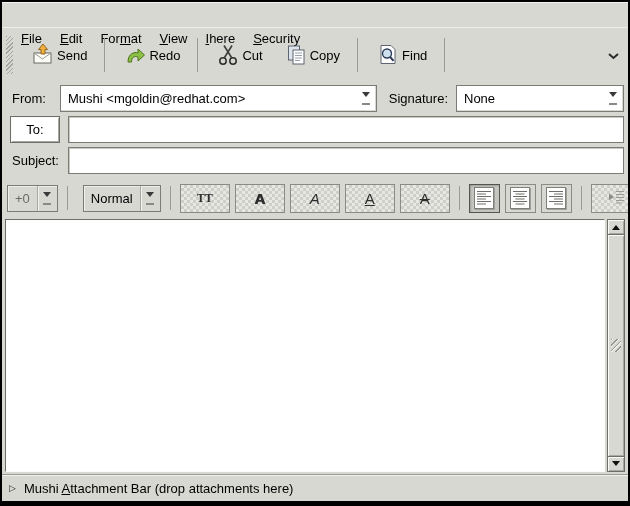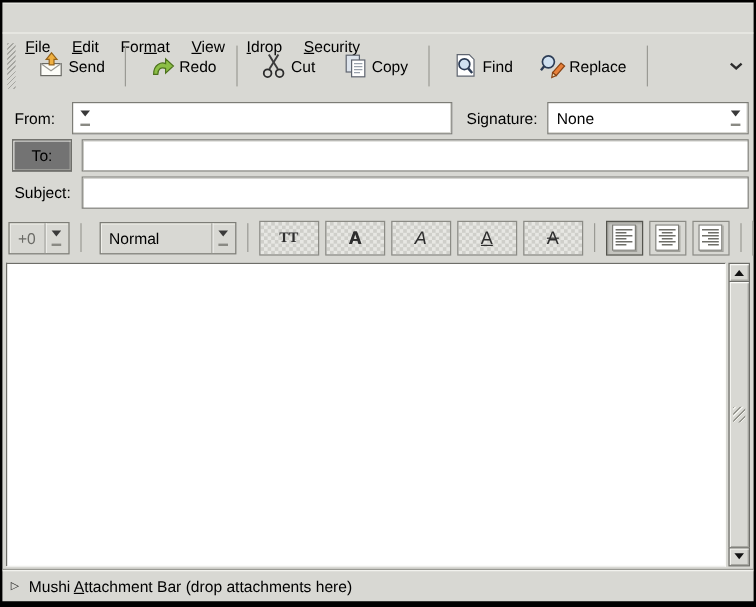--- a/index.html
+++ b/index.html
@@ -61,21 +61,21 @@
   }
   .combo-text{ flex:1; padding-left:7px; white-space:nowrap; overflow:hidden; }
   .combo-arrow{ width:20px; flex:none; display:flex; flex-direction:column; align-items:center; justify-content:center; gap:2px; }
   .tri{ width:0; height:0; border:4px solid transparent; border-top:5px solid #3a3a3a; display:block; }
   .dash{ width:8px; height:2px; background:#8a8a84; display:block; }
   .from-combo{ flex:1; }
   .sig-label{ padding:0 8px 0 12px; font-size:13px; flex:none; }
   .sig-combo{ width:168px; flex:none; }
   .to-btn{
     width:50px; height:27px; flex:none; margin-left:4px;
-    background:#737373; border:1px solid #6e6e69;
+    background:#ffffff; border:1px solid #6e6e69;
     box-shadow: inset 1px 1px 0 #fbfbf8, inset -1px -1px 0 #a8a8a2;
     font-size:13px; font-family:inherit; cursor:default;
   }
   .field{
     flex:1; height:27px; margin-left:8px;
     border:1px solid #7c7c76; background:#fff;
     box-shadow: inset 1px 1px 0 #c9c9c4;
     font-family:inherit; font-size:13px; padding:0 5px; outline:none;
   }
   .hrow-to .field, .hrow-sub .field{ margin-left:8px; }
@@ -87,21 +87,21 @@
     padding:0 5px; gap:5px;
   }
   .mini-combo{
     height:27px; display:flex; align-items:stretch;
     border:1px solid #7c7c76; background:#d8d8d3;
     box-shadow: inset 1px 1px 0 #efefea;
   }
   .mini-combo .val{ display:flex; align-items:center; padding:0 7px; font-size:13px; }
   .mini-combo .combo-arrow{ border-left:1px solid #a8a8a2; box-shadow: 1px 0 0 #f2f2ee inset; }
   .size-combo .val{ color:#6b6b66; min-width:24px; }
-  .style-combo{ width:128px; margin-left:6px;gap:36px; }
+  .style-combo{ width:128px; margin-left:6px; }
   .style-combo .val{ flex:1; }
   .fsep{ width:1px; height:24px; background:#9a9a94; margin:0 4px; flex:none; }
   .fmt-btn{
     width:50px; height:29px; flex:none;
     border:1px solid #8b8b85;
     background-image:conic-gradient(#cfcfca 25%, #e7e7e3 0 50%, #cfcfca 0 75%, #e7e7e3 0);
     background-size:6px 6px;
     display:flex; align-items:center; justify-content:center;
     font-size:15px; cursor:default;
   }
@@ -173,21 +173,21 @@
 </head>
 <body>
 
 <div class="window">
 
   <div class="menubar">
     <div class="menu-item"><span></span><span class="mn">F</span><span>ile</span></div>
     <div class="menu-item"><span></span><span class="mn">E</span><span>dit</span></div>
     <div class="menu-item"><span>For</span><span class="mn">m</span><span>at</span></div>
     <div class="menu-item"><span></span><span class="mn">V</span><span>iew</span></div>
-    <div class="menu-item"><span></span><span class="mn">I</span><span>drop</span></div>
+    <div class="menu-item"><span></span><span class="mn">I</span><span>here</span></div>
     <div class="menu-item"><span></span><span class="mn">S</span><span>ecurity</span></div>
   </div>
 
   <div class="toolbar">
     <div class="grip"></div>
 
     <div class="tbtn">
       <span class="ticon">
         <svg viewBox="0 0 24 24">
             <rect x="3" y="10" width="17" height="10" fill="#fdfdf8" stroke="#6a6a64"></rect>
@@ -243,48 +243,38 @@
       <span class="ticon">
         <svg viewBox="0 0 24 24">
             <path d="M5 2.5 H15 L19 6.5 V20.5 H5 Z" fill="#fff" stroke="#5f6570"></path>
             <circle cx="11" cy="10.5" r="4.5" fill="#cfe0f0" stroke="#2c3c55" stroke-width="1.4"></circle>
             <line x1="14.2" y1="14" x2="17.5" y2="17.8" stroke="#2c3c55" stroke-width="2"></line>
           </svg>
       </span>
       <span class="tlabel">Find</span>
     </div>
 
-    <div class="tbtn">
-      <span class="ticon">
-        <svg viewBox="0 0 24 24">
-            <circle cx="9" cy="8.5" r="5" fill="#cfe0f0" stroke="#2c3c55" stroke-width="1.4"></circle>
-            <line x1="5.5" y1="12.2" x2="2.8" y2="15.5" stroke="#2c3c55" stroke-width="2"></line>
-            <path d="M12.5 17.5 L19.5 9.5 L22.5 12 L15.5 20 Z" fill="#e8803a" stroke="#8a4414"></path>
-            <path d="M12.5 17.5 L11.8 21.6 L15.5 20 Z" fill="#ecd9b0" stroke="#8a4414"></path>
-          </svg>
-      </span>
-      <span class="tlabel">Replace</span>
-    </div>
 
     <div class="tsep"></div>
     <div class="tb-spacer"></div>
 
     <div class="tb-chevron">
       <span>
         <svg width="13" height="8" viewBox="0 0 13 8">
             <path d="M2 2 L6.5 6 L11 2" fill="none" stroke="#2c2c2c" stroke-width="2"></path>
           </svg>
       </span>
     </div>
   </div>
 
   <div class="headers">
     <div class="hrow">
       <span class="hlabel">From:</span>
       <div class="combo from-combo">
+        <span class="combo-text">Mushi &lt;mgoldin@redhat.com&gt;</span>
         <span class="combo-arrow">
             <i class="tri"></i>
             <i class="dash"></i>
           </span>
       </div>
       <span class="sig-label">Signature:</span>
       <div class="combo sig-combo">
         <span class="combo-text">None</span>
         <span class="combo-arrow">
             <i class="tri"></i>

